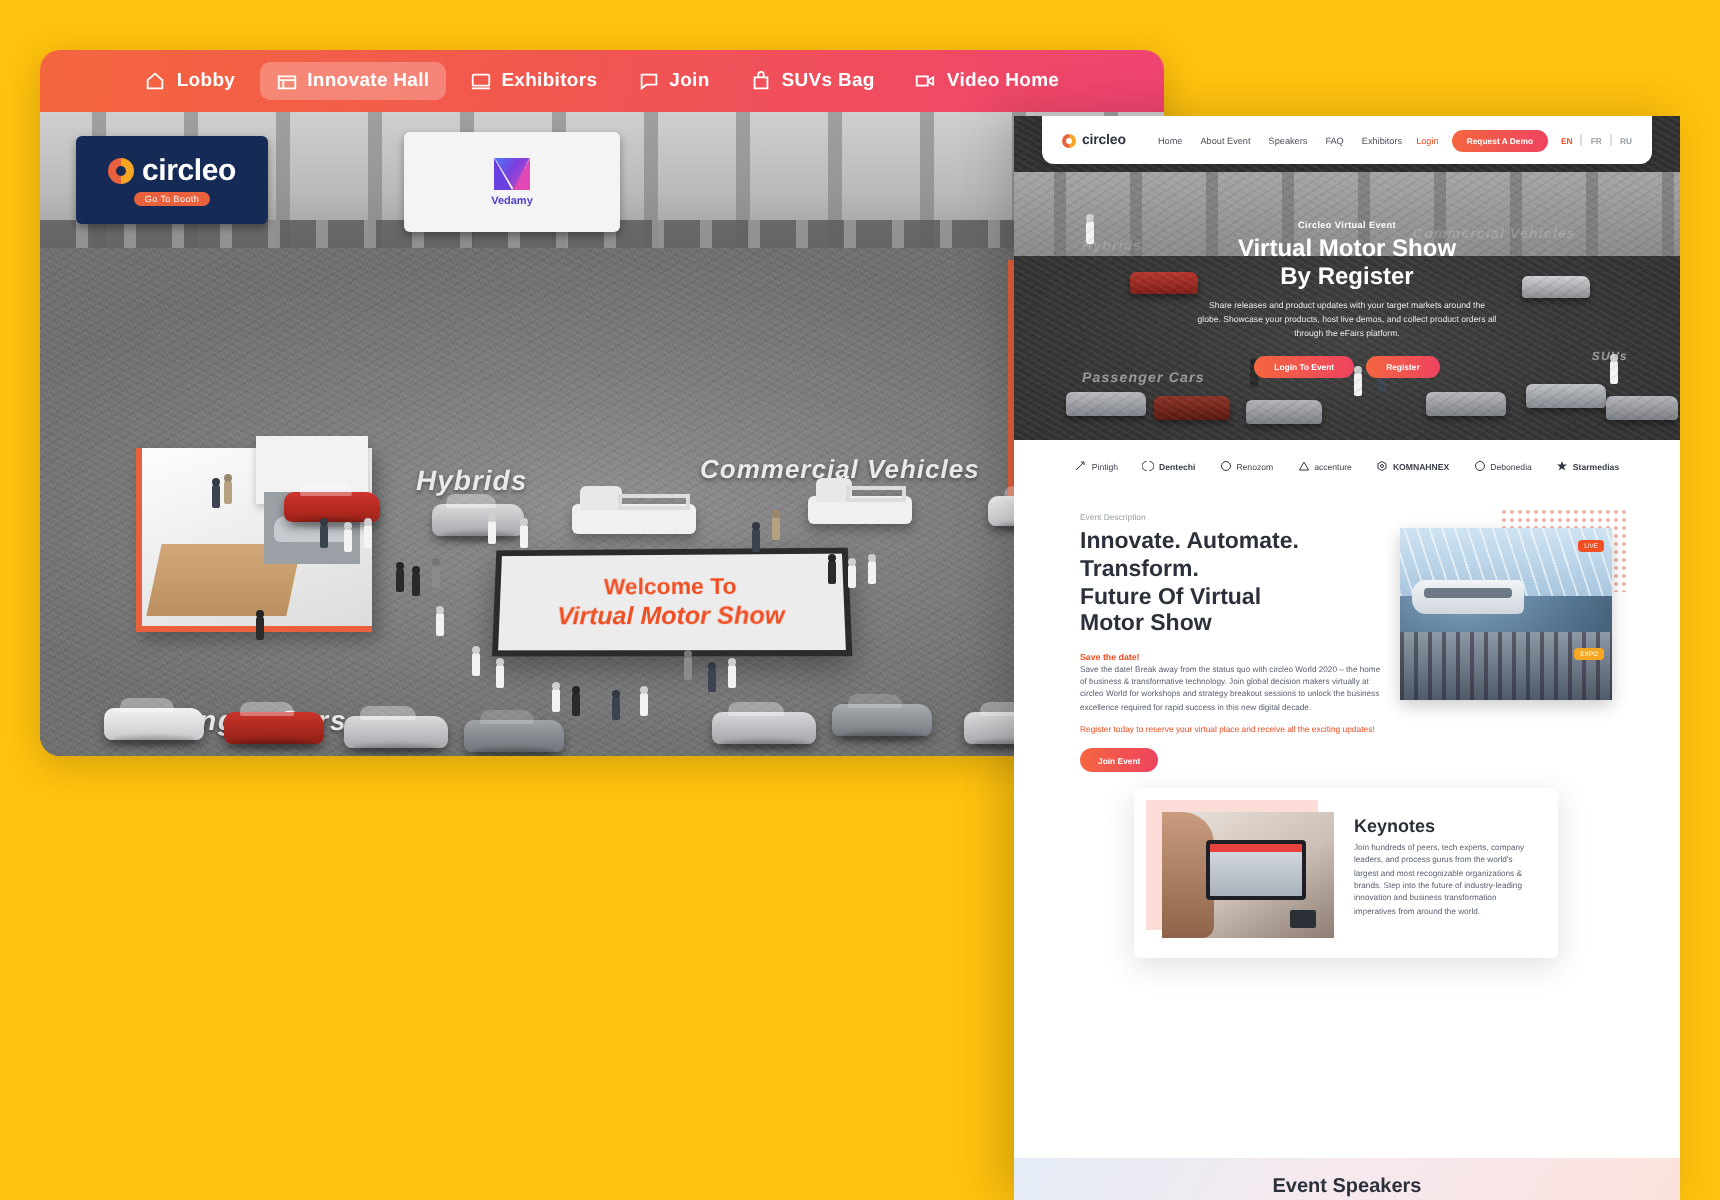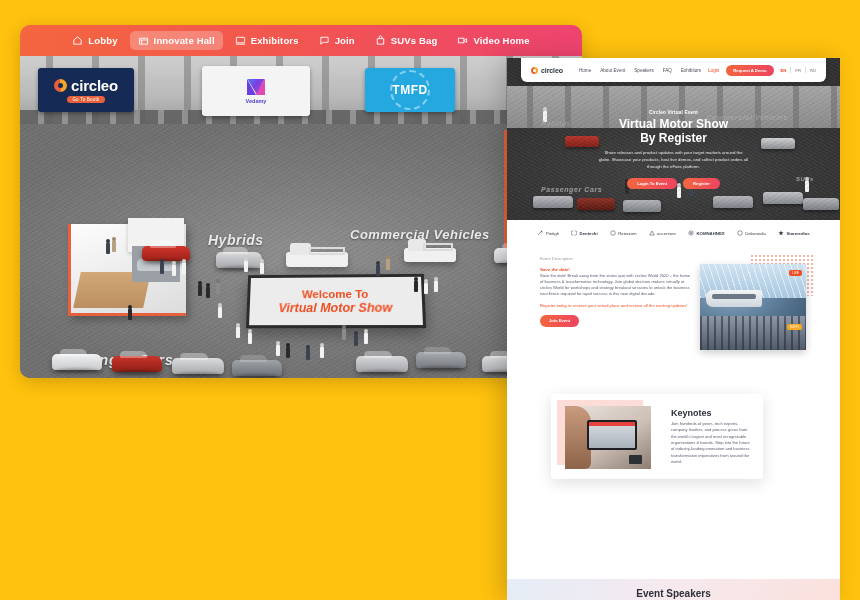--- a/index.html
+++ b/index.html
@@ -322,24 +322,24 @@
     position:absolute;right:4px;top:6px;background:#F04E23;color:#fff;
     font-size:3.2px;padding:1px 3px;border-radius:2px;
   }
   #desc .photo .tagpill2{
     position:absolute;right:4px;bottom:20px;background:#F5A623;color:#fff;
     font-size:3.2px;padding:1px 3px;border-radius:2px;
   }
 
   
   #keynotes{
-    position:absolute;left:44px;top:336px;width:212px;height:85px;
+    position:absolute;left:60px;top:336px;width:212px;height:85px;
     background:#fff;border-radius:3px;
     box-shadow:0 4px 16px rgba(0,0,0,.13);
-    display:flex;gap:20px;padding:10px;
+    display:flex;gap:10px;padding:10px;
   }
   #keynotes .kframe{position:relative;width:90px;height:65px;}
   #keynotes .kframe .pinkbg{position:absolute;left:-4px;top:-4px;width:86px;height:65px;background:#fbdcd6;}
   #keynotes .kphoto{
     position:absolute;left:4px;top:2px;width:86px;height:63px;
     background:linear-gradient(150deg,#e9e3de,#cdbfb4 55%,#8d7d72);
     overflow:hidden;
   }
   #keynotes .kphoto .laptop{
     position:absolute;left:22px;top:14px;width:50px;height:30px;
@@ -440,24 +440,20 @@
         <span class="wd">circleo</span>
       </div>
       <div class="pill">Go To Booth</div>
     </div>
 
     <div class="booth-sign" id="sign-vedamy">
       <div class="vmark"></div>
       <div class="wd">Vedamy</div>
     </div>
 
-    <div class="booth-sign" id="sign-tmfd">
-      <span class="halo"></span>
-      <span class="wd">TMFD</span>
-    </div>
 
     <div class="edge-booth"></div>
     <div class="edge-booth2"></div>
 
     <div class="stand">
       <div class="topbox"></div>
       <div class="floorpad"></div>
       <div class="panel"></div>
     </div>
 
@@ -639,20 +635,26 @@
             <path d="M12 2l2.6 7H22l-6 4.6L18.2 21 12 16.6 5.8 21 8 13.6 2 9h7.4z"></path>
           </svg>
       </span>
       <span class="pn b">Starmedias</span>
     </div>
   </div>
 
   <div id="desc">
     <div class="col-left">
       <div class="eyebrow">Event Description</div>
+      <h2>
+        <span>Innovate. Automate.</span><br>
+        <span>Transform.</span><br>
+        <span>Future Of Virtual</span><br>
+        <span>Motor Show</span>
+      </h2>
       <div class="save">Save the date!</div>
       <p>Save the date! Break away from the status quo with circleo World 2020 – the home of business &amp; transformative technology. Join global decision makers virtually at circleo World for workshops and strategy breakout sessions to unlock the business excellence required for rapid success in this new digital decade.</p>
       <div class="reg">Register today to reserve your virtual place and receive all the exciting updates!</div>
       <div class="btn">Join Event</div>
     </div>
     <div class="col-right">
       <div class="dots"></div>
       <div class="photo">
         <div class="glassroof"></div>
         <div class="train"></div>

